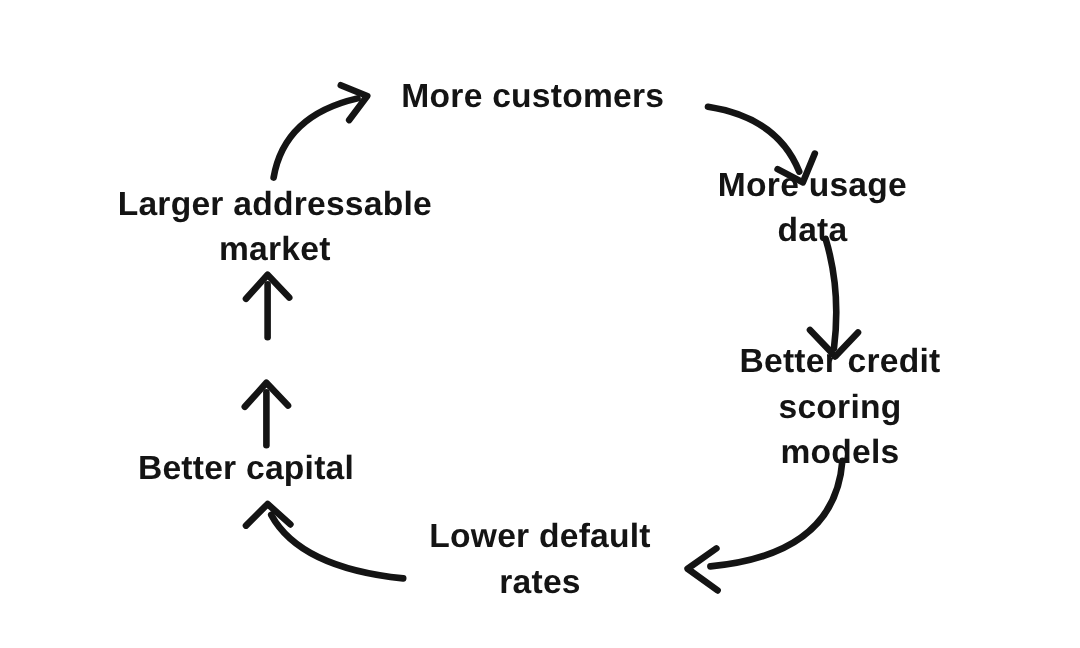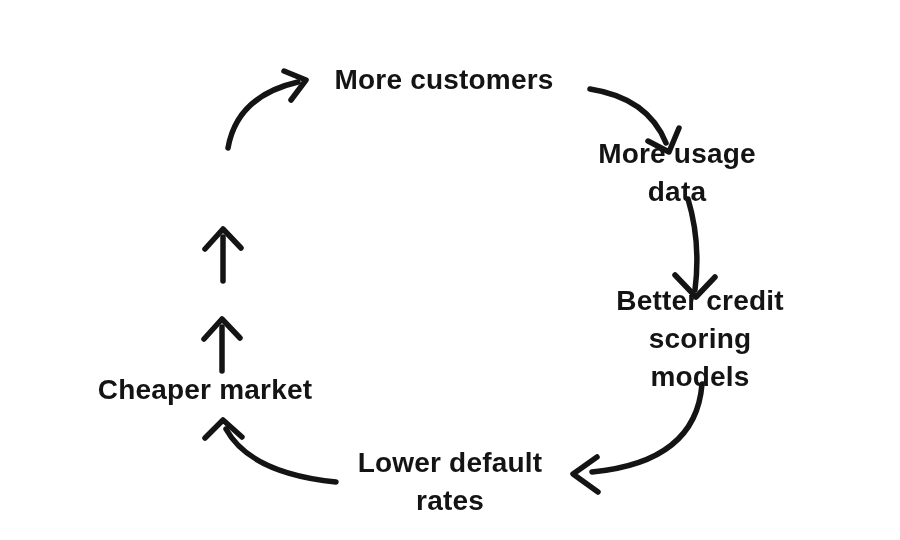--- a/index.html
+++ b/index.html
@@ -37,21 +37,21 @@
     font-size: 28px;
     line-height: 38px;
     letter-spacing: 0.2px;
     color: #141414;
     white-space: pre-line;
     text-align: center;
   }
   .n-more-customers        { left: 444px; top: 80px;  }
   .n-more-usage-data       { left: 677px; top: 173px; }
   .n-better-credit         { left: 700px; top: 339px; }
-  .n-lower-default-rates   { left: 450px; top: 482px; }
+  .n-lower-default-rates   { left: 450px; top: 466px; }
   .n-cheaper-capital       { left: 205px; top: 390px; }
   .n-lower-prices          { left: 214px; top: 294px; }
   .n-larger-market         { left: 229px; top: 189px; }
 </style>
 </head>
 <body>
 
 <div class="stage">
 
   <svg class="arrow-layer" viewBox="0 0 900 540" aria-hidden="true">
@@ -95,17 +95,19 @@
   <div class="node n-more-customers">More customers</div>
 
   <div class="node n-better-credit">Better credit
 scoring models</div>
 
   <div class="node n-more-usage-data">More usage data</div>
 
   <div class="node n-lower-default-rates">Lower default
 rates</div>
 
-  <div class="node n-cheaper-capital">Cheaper market</div>
+  <div class="node n-cheaper-capital">Better capital</div>
 
 
+  <div class="node n-larger-market">Larger addressable
+market</div>
 
 </div>
 
 </body></html>

